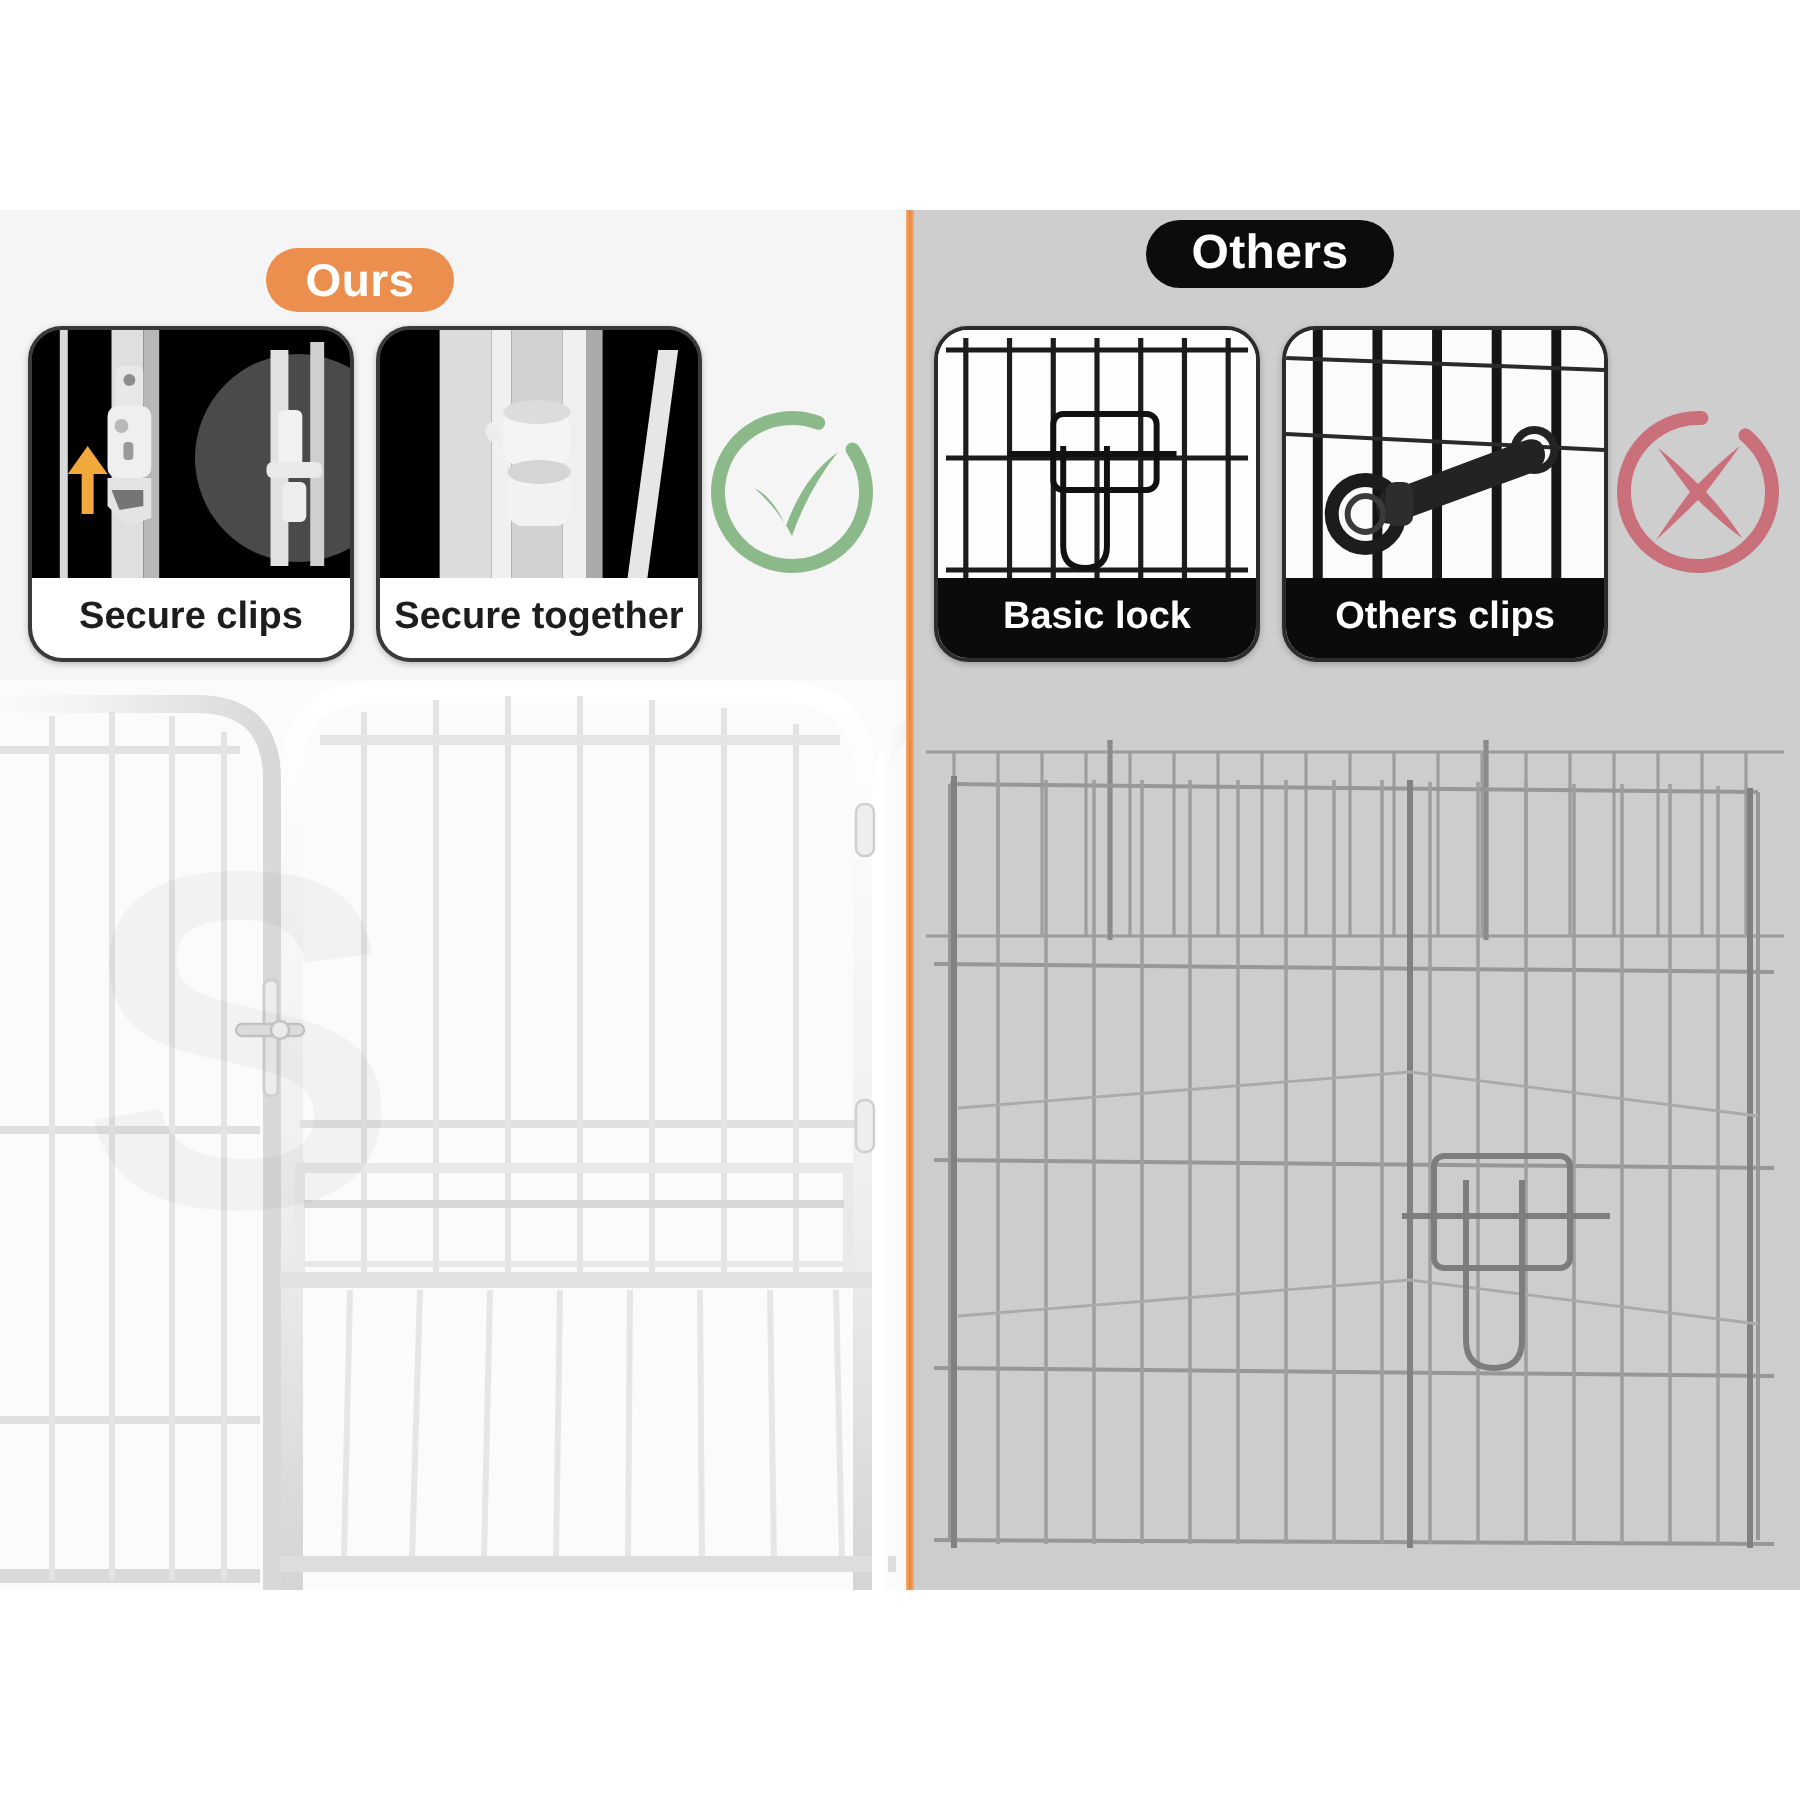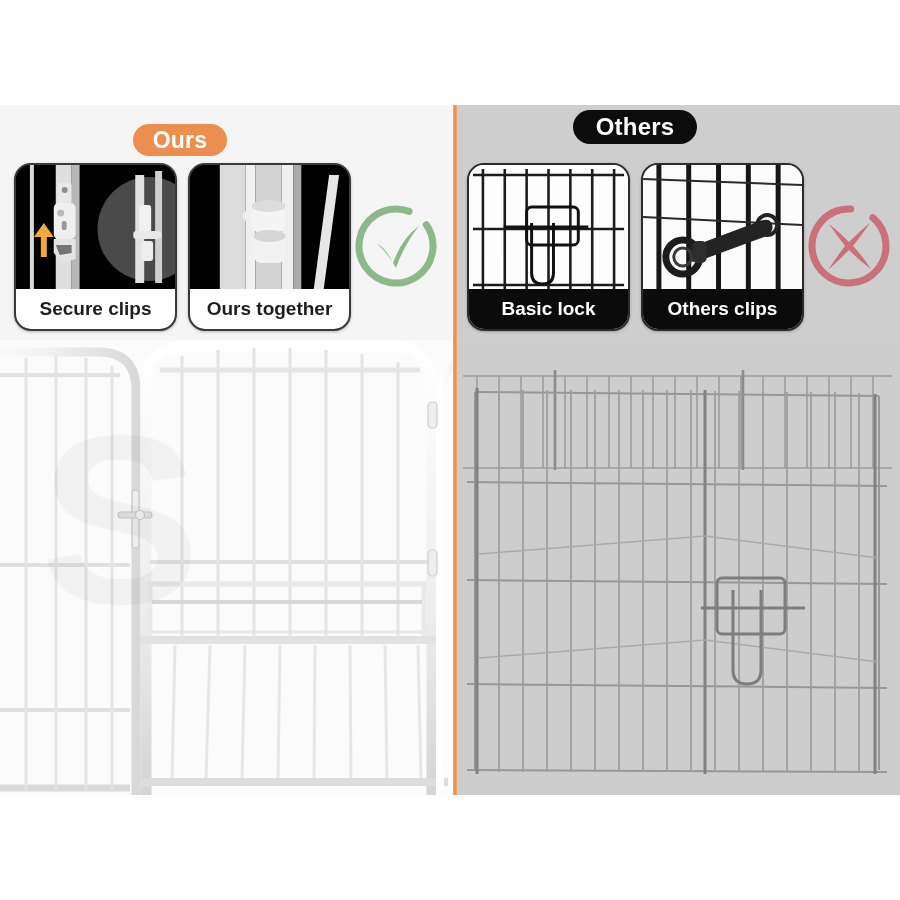--- a/index.html
+++ b/index.html
@@ -188,21 +188,21 @@
             <path d="M140 10 L124 128 L134 128 L150 10 Z" fill="#e6e6e6"></path>
 
             <rect x="62" y="40" width="34" height="28" rx="9" fill="#f4f4f4"></rect>
             <ellipse cx="79" cy="41" rx="17" ry="6" fill="#dcdcdc"></ellipse>
             <path d="M56 46 q-6 4 0 10 l6 -2 z" fill="#ededed"></path>
 
             <rect x="64" y="70" width="32" height="28" rx="8" fill="#f2f2f2"></rect>
             <ellipse cx="80" cy="71" rx="16" ry="6" fill="#d5d5d5"></ellipse>
           </svg>
         </div>
-        <div class="cap">Ours together</div>
+        <div class="cap">Secure together</div>
       </div>
 
       <div class="verdict v-check">
         <svg viewBox="0 0 92 92" width="92" height="92">
           <circle cx="46" cy="46" r="37" fill="none" stroke="#8cb98a" stroke-width="7" stroke-linecap="round" stroke-dasharray="210 24" transform="rotate(-35 46 46)"></circle>
           <path d="M27 44 Q36 48 43 63 Q52 38 69 26 Q54 45 46 68 Q38 53 27 44 Z" fill="#8cb98a"></path>
         </svg>
       </div>
     </div>
 

